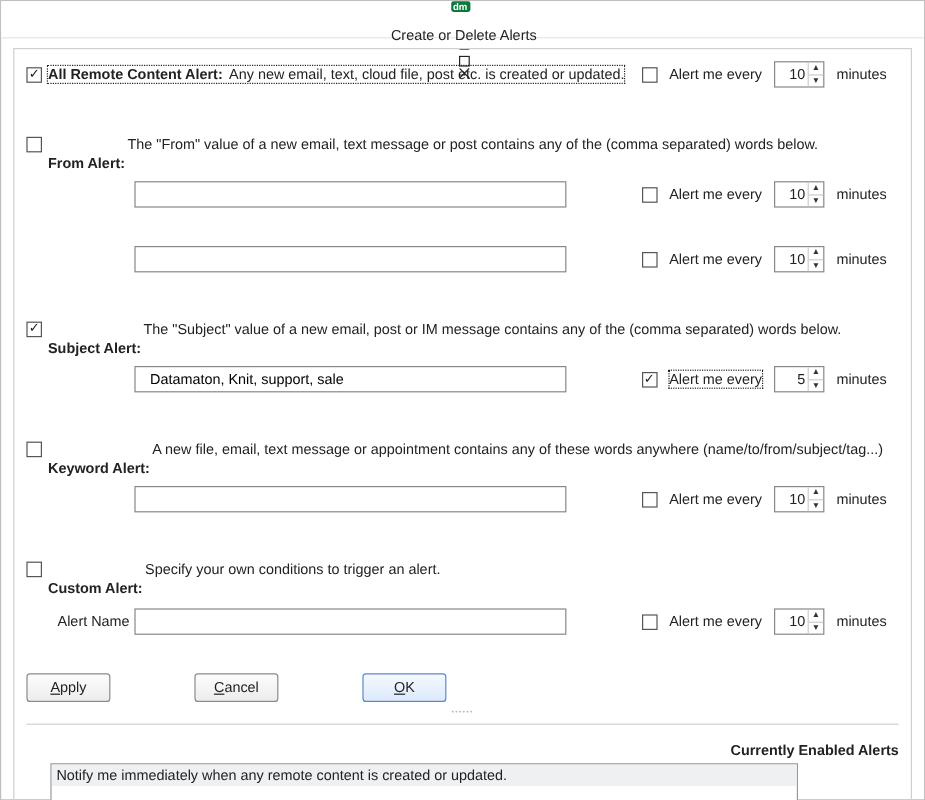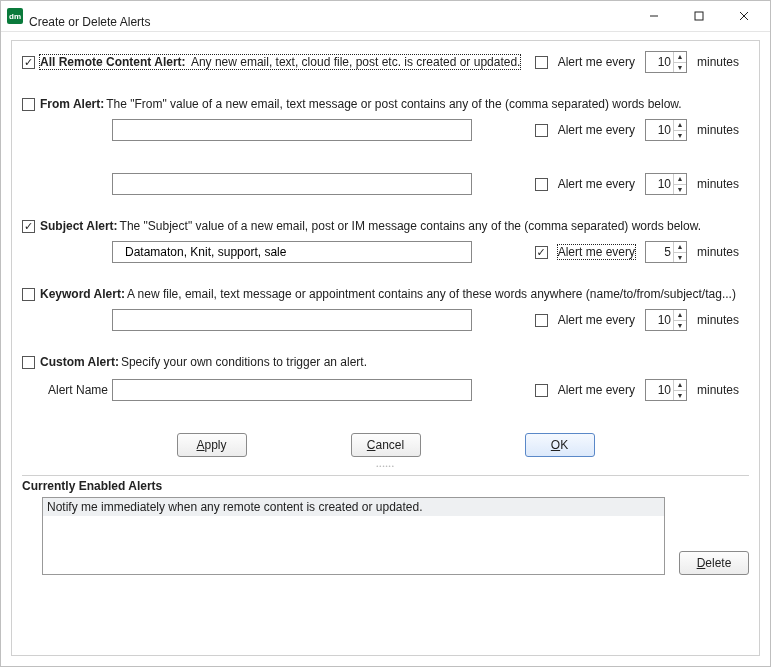--- a/index.html
+++ b/index.html
@@ -18,20 +18,21 @@
     display: flex;
     flex-direction: column;
   }
   .titlebar {
     height: 30px;
     display: flex;
     align-items: center;
     padding: 0 4px 0 6px;
     background: #fff;
     border-bottom: 1px solid #e5e5e5;
+    flex-direction: column;
   }
   .appicon {
     width: 16px;
     height: 16px;
     border-radius: 2px;
     background: #0a7a3b;
     color: #fff;
     font-size: 8px;
     font-weight: bold;
     display: inline-flex;
@@ -88,21 +89,21 @@
     justify-content: center;
     margin-right: 5px;
     background: #fff;
   }
   .chk.checked::after {
     content: "✓";
     font-size: 11px;
     line-height: 11px;
     color: #222;
   }
-  .bold { font-weight: 600; }
+  .bold { font-weight: 600; margin-top: 32px; }
   .desc { margin-left: 2px; }
   .dotted {
     outline: 1px dotted #222;
     outline-offset: 0px;
   }
   .input-text {
     border: 1px solid #888;
     height: 22px;
     box-sizing: border-box;
     padding: 2px 12px;
@@ -160,22 +161,22 @@
     align-items: center;
     justify-content: center;
     font-size: 7px;
     line-height: 7px;
     color: #333;
   }
   .spin-btns .sb:first-child { border-bottom: 1px solid #ccc; }
   .unit { width: 52px; }
   .btnbar {
     display: flex;
-    gap: 104px;
-    justify-content: center;
+    gap: 70px;
+    justify-content: flex-start;
     padding: 8px 0 6px 0;
   }
   .btn {
     min-width: 70px;
     height: 24px;
     border: 1px solid #8a8a8a;
     border-radius: 3px;
     background: linear-gradient(#fdfdfd, #ececec);
     display: inline-flex;
     align-items: center;
@@ -195,21 +196,22 @@
     justify-content: center;
     align-items: center;
     color: #bbb;
     font-size: 6px;
     letter-spacing: 1px;
   }
   .subheader {
     font-weight: 600;
     margin: 6px 0 4px 0;
     border-top: 1px solid #d0d0d0;
-    padding-top: 3px;
+    padding-top: 14px;
+    text-align: right;
   }
   .enabled-area {
     display: flex;
     align-items: flex-start;
     gap: 14px;
     padding-left: 20px;
   }
   .listbox {
     flex: 1;
     border: 1px solid #999;

